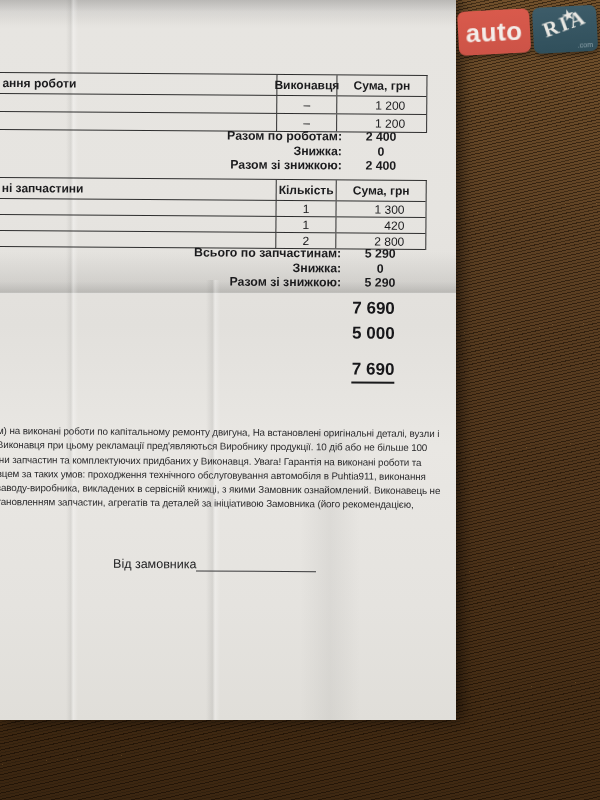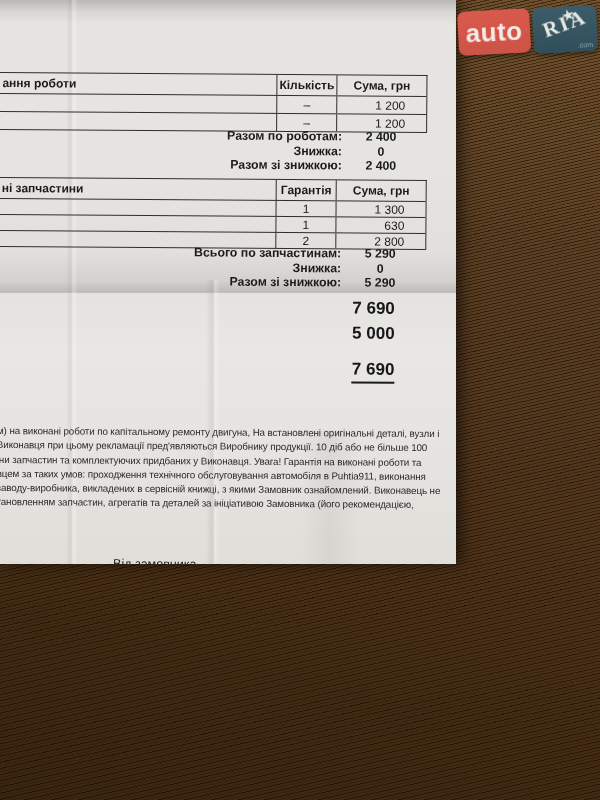--- a/index.html
+++ b/index.html
@@ -8,21 +8,21 @@
 
   
   .wood{position:absolute;inset:0;
     background-image:
       repeating-linear-gradient(347deg, rgba(15,8,2,0.55) 0px, rgba(15,8,2,0.55) 1px, rgba(0,0,0,0) 1px, rgba(0,0,0,0) 3px),
       repeating-linear-gradient(347deg, rgba(190,140,75,0.22) 0px, rgba(190,140,75,0.22) 1px, rgba(0,0,0,0) 1px, rgba(0,0,0,0) 6px),
       linear-gradient(195deg,#72512c 0%,#5d4023 28%,#50351b 55%,#432b13 80%,#3a2510 100%);
   }
 
   
-  .paper{position:absolute;left:0;top:0;width:456px;height:564px;overflow:hidden;
+  .paper{position:absolute;left:0;top:0;width:456px;height:720px;overflow:hidden;
     background:linear-gradient(180deg,#d7d5d2 0%,#e7e5e1 4%,#e6e4e0 30%,#e2e0dc 45%,#e9e7e3 62%,#e5e3df 84%,#e0ded9 100%);
     box-shadow:5px 0 14px rgba(0,0,0,0.55);}
   .crease{position:absolute;pointer-events:none;}
   .crease-top{left:0;top:0;width:100%;height:26px;
     background:linear-gradient(180deg,rgba(110,110,108,0.28) 0%,rgba(160,160,158,0.10) 45%,rgba(255,255,255,0) 100%);}
   .crease-fold{left:0;top:252px;width:100%;height:42px;
     background:linear-gradient(180deg,rgba(0,0,0,0) 0%,rgba(105,105,102,0.14) 70%,rgba(70,70,68,0.26) 96%,rgba(255,255,255,0.55) 100%);}
   .crease-v1{left:66px;top:0;width:12px;height:100%;
     background:linear-gradient(90deg,rgba(0,0,0,0) 0%,rgba(90,90,88,0.10) 40%,rgba(255,255,255,0.30) 60%,rgba(0,0,0,0) 100%);}
   .crease-v2{left:206px;top:280px;width:14px;height:520px;
@@ -90,21 +90,21 @@
     <div class="crease crease-fold"></div>
     <div class="crease crease-v1"></div>
     <div class="crease crease-v2"></div>
     <div class="crease crease-v3"></div>
 
     <div class="doc">
 
       <div class="tbl tbl1">
         <div class="tr th">
           <div class="td c1">ання роботи</div>
-          <div class="td c2">Кількість</div>
+          <div class="td c2">Виконавця</div>
           <div class="td c3">Сума, грн</div>
         </div>
         <div class="tr">
           <div class="td c1"></div>
           <div class="td c2">–</div>
           <div class="td c3 num">1 200</div>
         </div>
         <div class="tr">
           <div class="td c1"></div>
           <div class="td c2">–</div>
@@ -123,32 +123,32 @@
         </div>
         <div class="trow">
           <span class="tlabel">Разом зі знижкою:</span>
           <span class="tval">2 400</span>
         </div>
       </div>
 
       <div class="tbl tbl2">
         <div class="tr th">
           <div class="td c1">ні запчастини</div>
-          <div class="td c2">Гарантія</div>
+          <div class="td c2">Кількість</div>
           <div class="td c3">Сума, грн</div>
         </div>
         <div class="tr">
           <div class="td c1"></div>
           <div class="td c2">1</div>
           <div class="td c3 num">1 300</div>
         </div>
         <div class="tr">
           <div class="td c1"></div>
           <div class="td c2">1</div>
-          <div class="td c3 num">630</div>
+          <div class="td c3 num">420</div>
         </div>
         <div class="tr">
           <div class="td c1"></div>
           <div class="td c2">2</div>
           <div class="td c3 num">2 800</div>
         </div>
       </div>
 
       <div class="totals totals2">
         <div class="trow">

